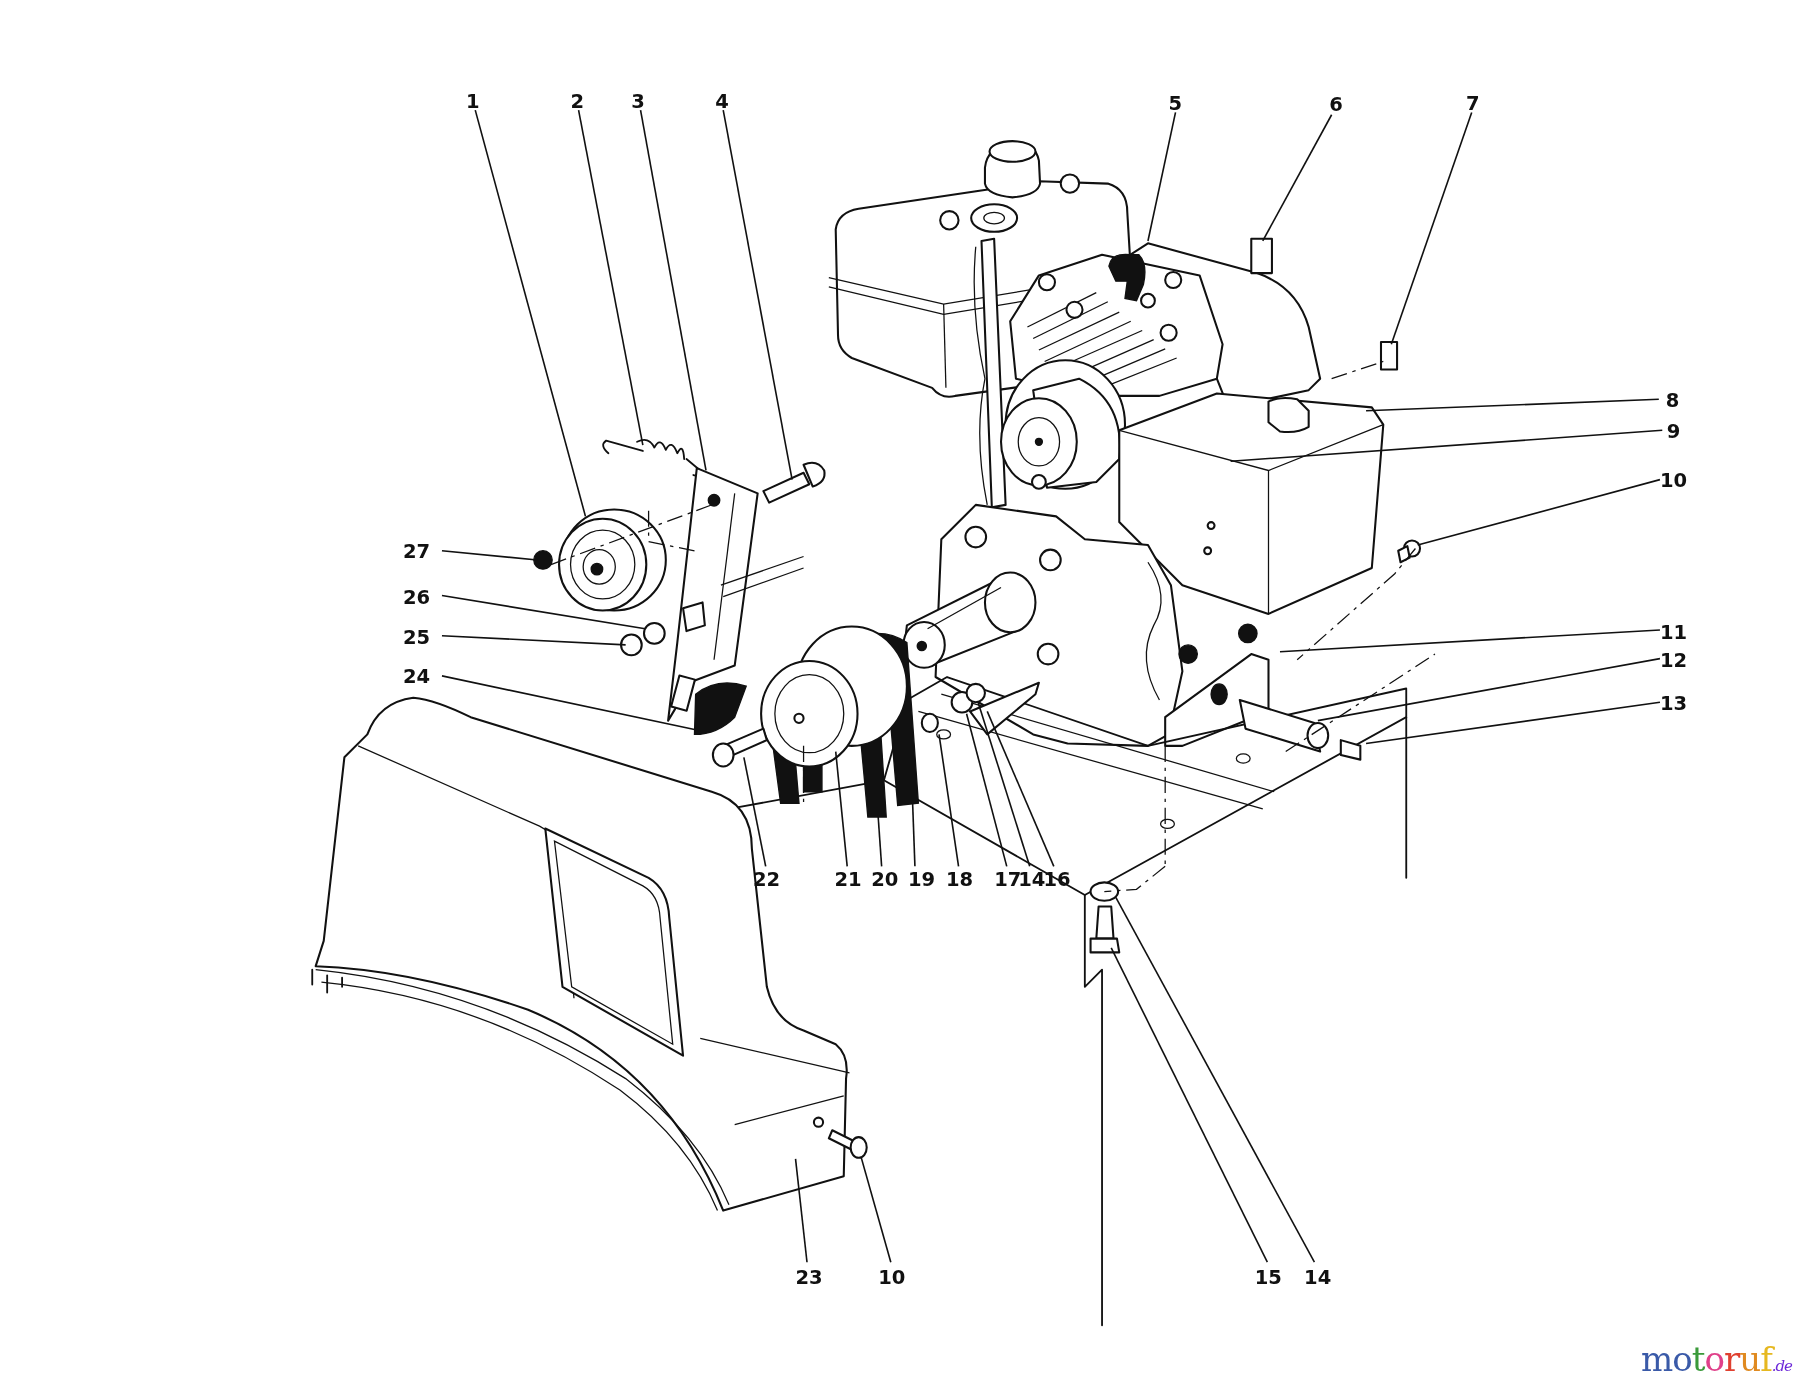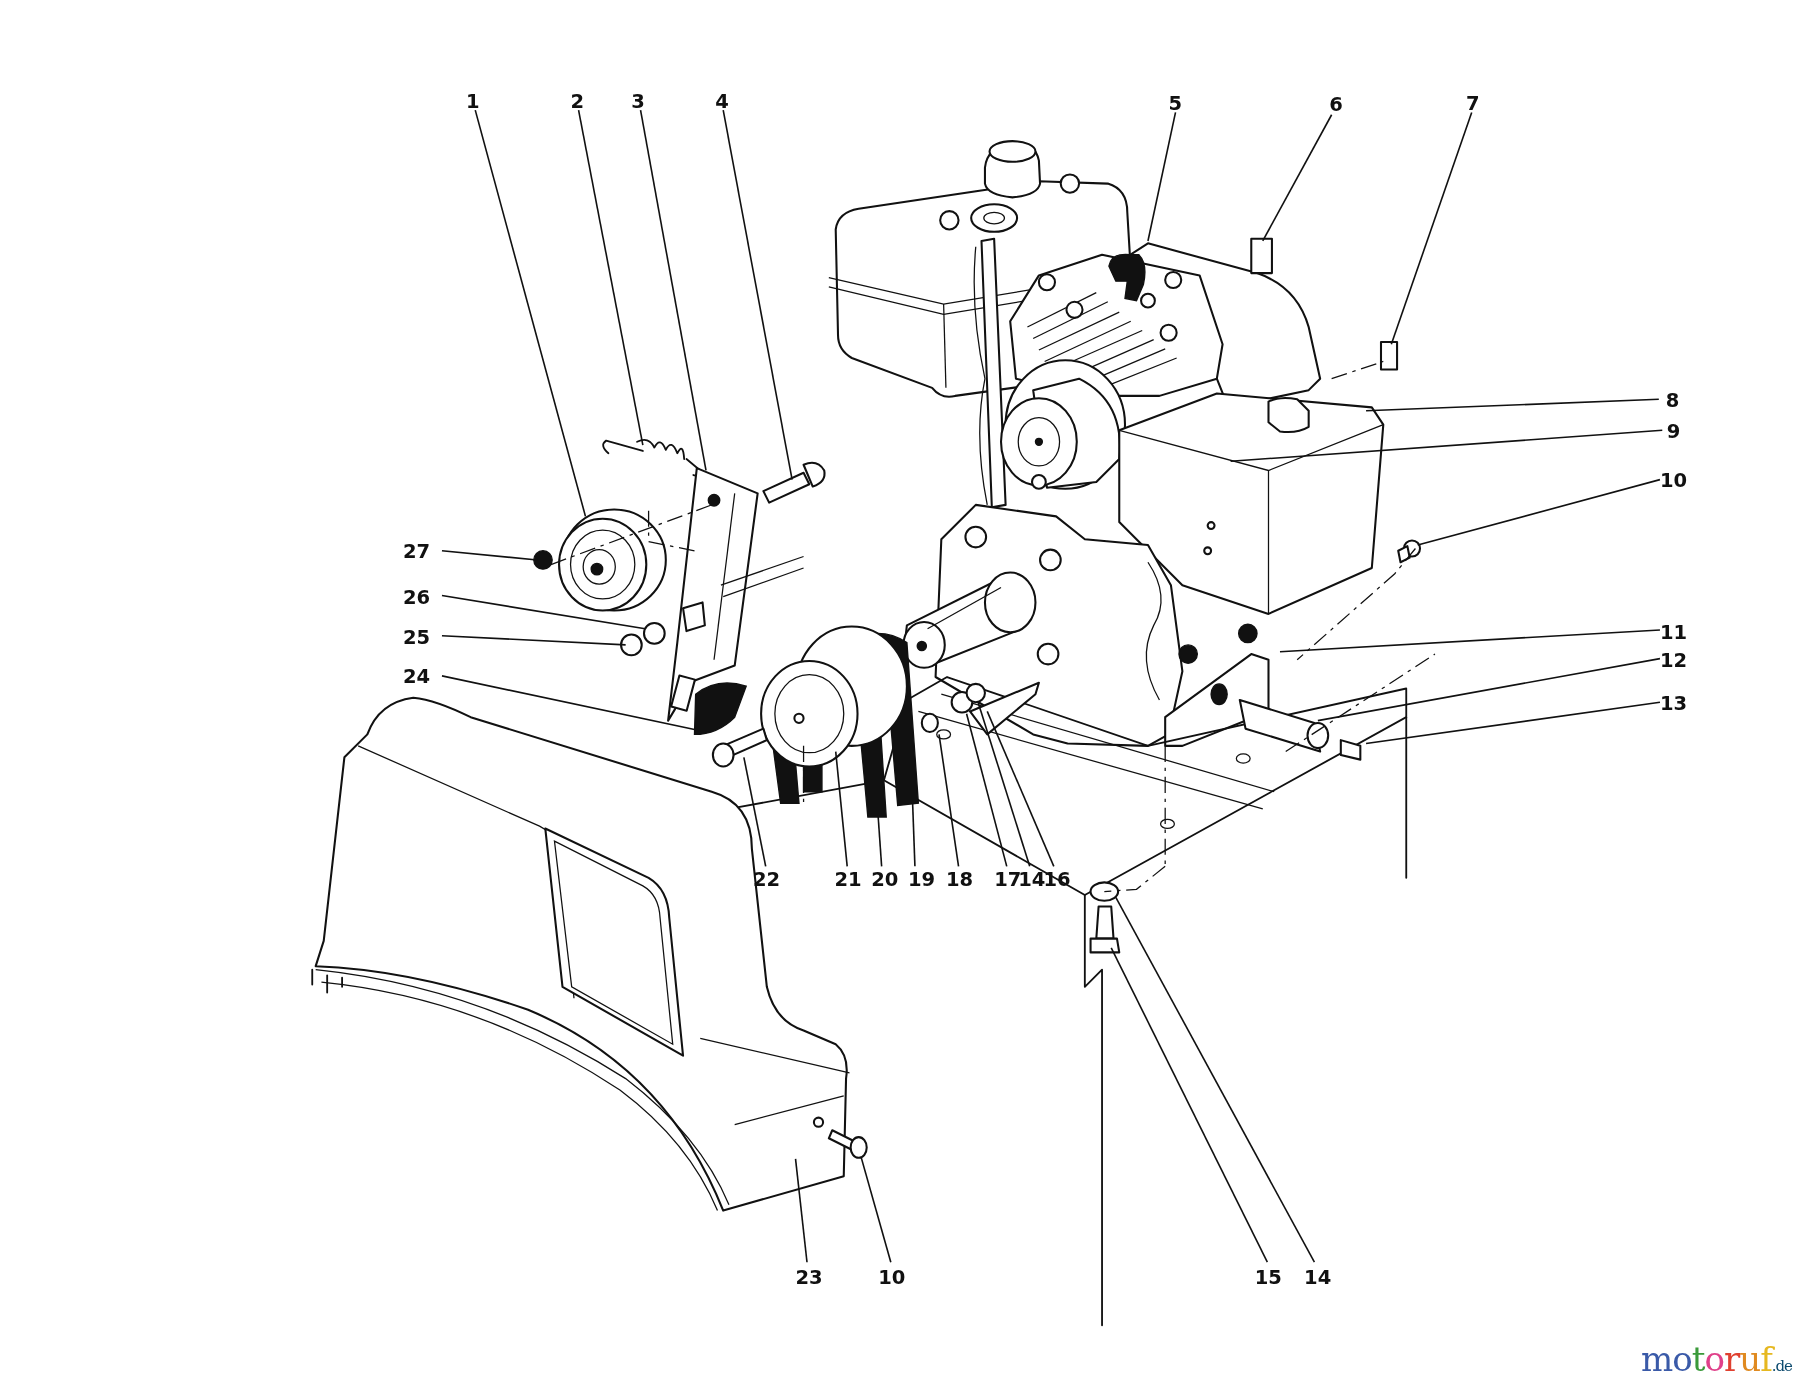--- a/index.html
+++ b/index.html
@@ -7,21 +7,21 @@
   #diagram { position: absolute; left: 0; top: 0; width: 1800px; height: 1385px; }
   .ln { stroke: #111; stroke-width: 1.6; fill: none; stroke-linecap: round; stroke-linejoin: round; }
   .thin { stroke: #111; stroke-width: 1.1; fill: none; }
   .dash { stroke: #111; stroke-width: 1.1; fill: none; stroke-dasharray: 14 5 3 5; }
   .part { fill: #fff; stroke: #111; stroke-width: 1.8; stroke-linejoin: round; }
   .solid { fill: #111; stroke: #111; stroke-width: 1.2; }
   .leader { stroke: #111; stroke-width: 1.4; fill: none; }
   .callout { font-family: "DejaVu Sans", sans-serif; font-weight: bold; font-size: 17px; fill: #111; }
   .watermark { position: absolute; right: 8px; bottom: 6px; font-family: "DejaVu Serif", serif; font-size: 34px; letter-spacing: -1px; }
   .watermark span { display: inline-block; }
-  .wm-suffix { font-size: 15px !important; color: #0c4a6e; }
+  .wm-suffix { font-size: 15px !important; color: #6d28d9; font-style: italic; }
 </style>
 </head>
 <body>
 
 <svg id="diagram" viewBox="0 0 1568 1207" preserveAspectRatio="none" xmlns="http://www.w3.org/2000/svg">
 
   <g>
 
     <path class="part" d="M728,200 Q730,185 748,182 L862,165 Q880,163 905,158 L965,160 Q982,165 982,185 L985,235 L990,300 Q990,320 975,325 L832,345 Q820,348 812,338 L742,312 Q730,305 730,292 Z"></path>
     <path class="thin" d="M722,242 L822,265 L985,238"></path>

